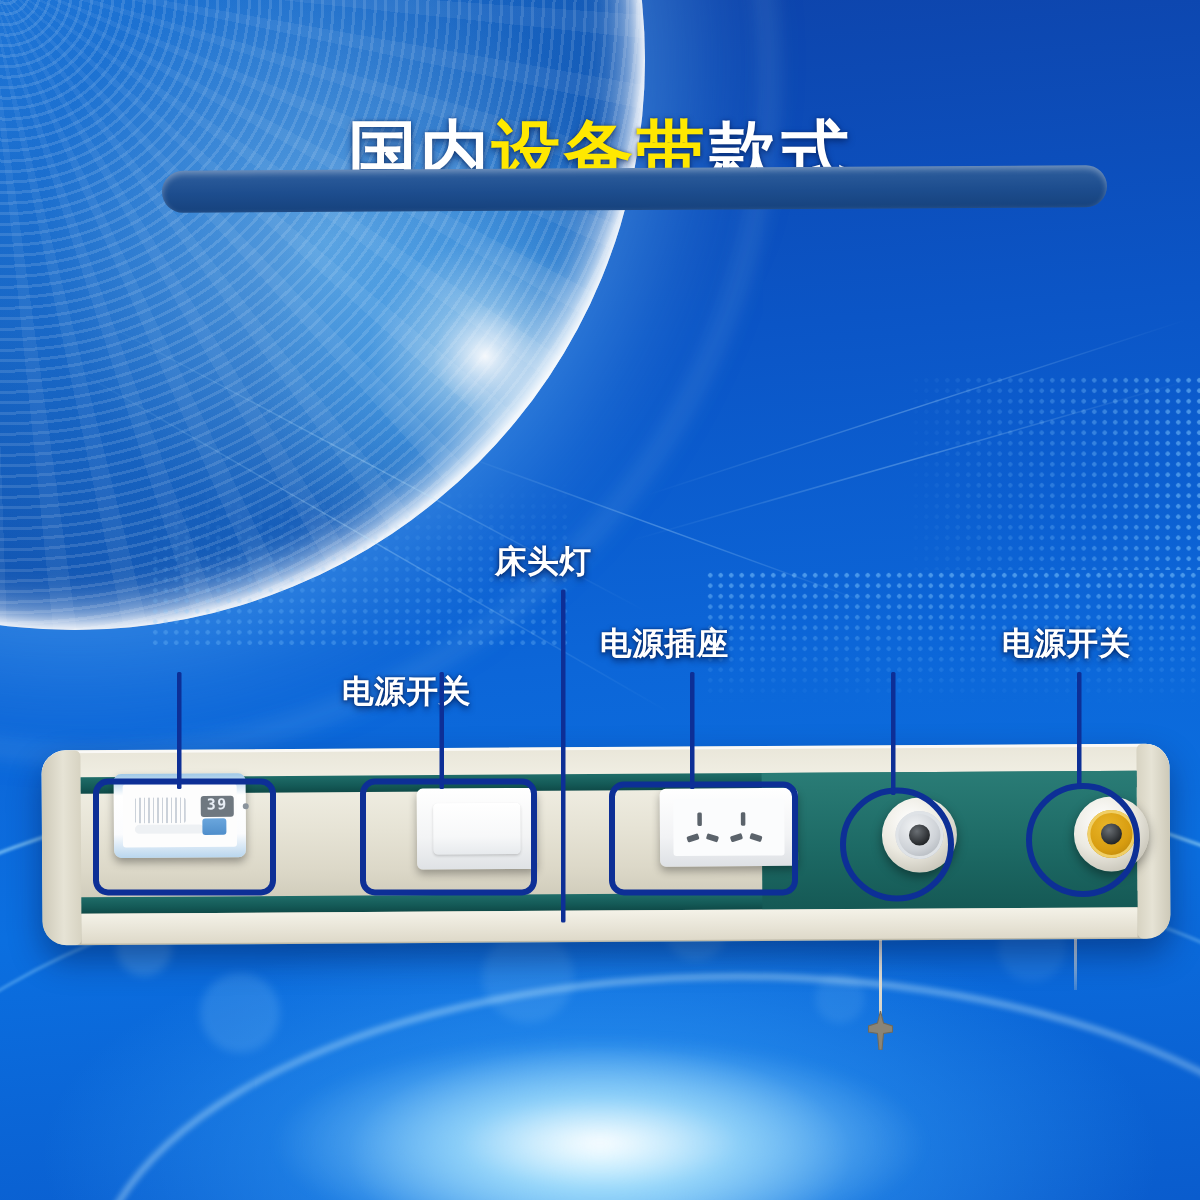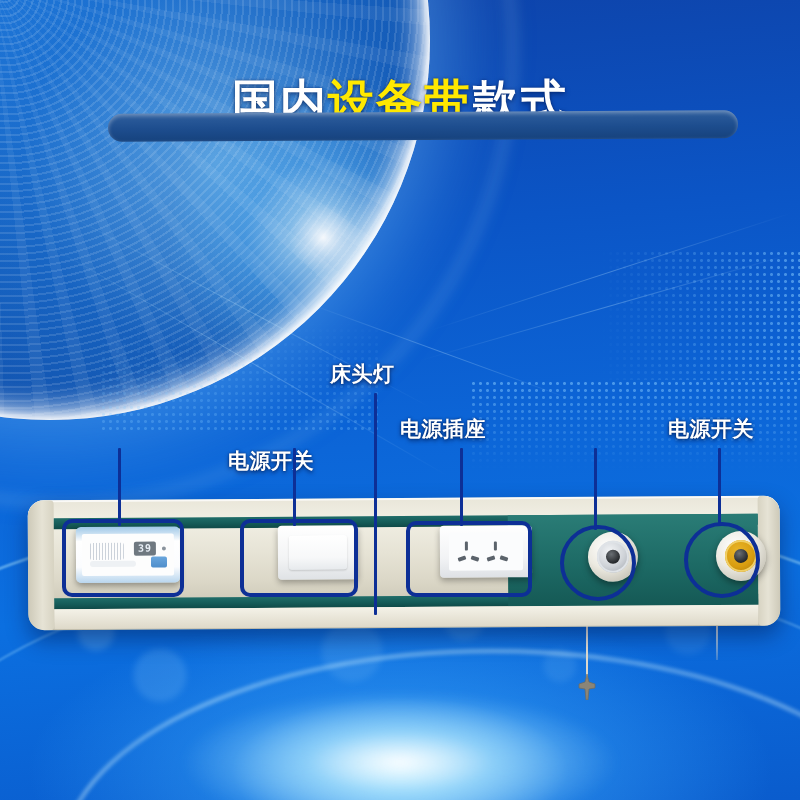--- a/index.html
+++ b/index.html
@@ -105,21 +105,21 @@
   .stripe-bot{top:98px;}
   .green-block{position:absolute;left:480px;right:22px;top:18px;height:91px;
     background:linear-gradient(180deg,#2a7c76,#1d6a65 55%,#155955);}
   .panel-gloss{position:absolute;left:108px;right:62px;top:112px;height:28px;border-radius:14px;
     background:linear-gradient(180deg,#2f5f9e,#1d4d8e 55%,#16427d);
     box-shadow:inset 0 2px 4px rgba(255,255,255,.35);z-index:16;transform:rotate(-0.35deg);}
   .panel-lip{position:absolute;left:26px;right:22px;top:109px;height:20px;
     background:linear-gradient(180deg,#f4f2e8,#ded9c9);}
 
   
-  .intercom{position:absolute;left:48px;top:27px;width:104px;height:56px;border-radius:5px;
+  .intercom{position:absolute;left:48px;top:16px;width:88px;height:56px;border-radius:5px;
     background:linear-gradient(180deg,#9fc8e8,#cfe3f3 14%,#ffffff 26%,#fbfcfe 72%,#b9d6ee 100%);
     box-shadow:0 3px 6px rgba(0,0,0,.35);}
   .ic-face{position:absolute;left:6px;top:7px;right:6px;bottom:7px;background:#fdfdfd;border-radius:2px;}
   .ic-grille{position:absolute;left:8px;top:9px;width:34px;height:17px;
     background:repeating-linear-gradient(90deg,#c6cdd6 0 1px,#fdfdfd 1px 3px);
     border-radius:2px;opacity:.9;}
   .ic-disp{position:absolute;left:52px;top:8px;width:22px;height:14px;background:#6f7880;border-radius:2px;
     color:#e8eef5;font-size:10px;font-weight:bold;text-align:center;line-height:14px;
     font-family:"DejaVu Sans Mono",monospace;letter-spacing:1px;}
   .ic-led{position:absolute;left:80px;top:13px;width:4px;height:4px;border-radius:50%;background:#8a939c;}

